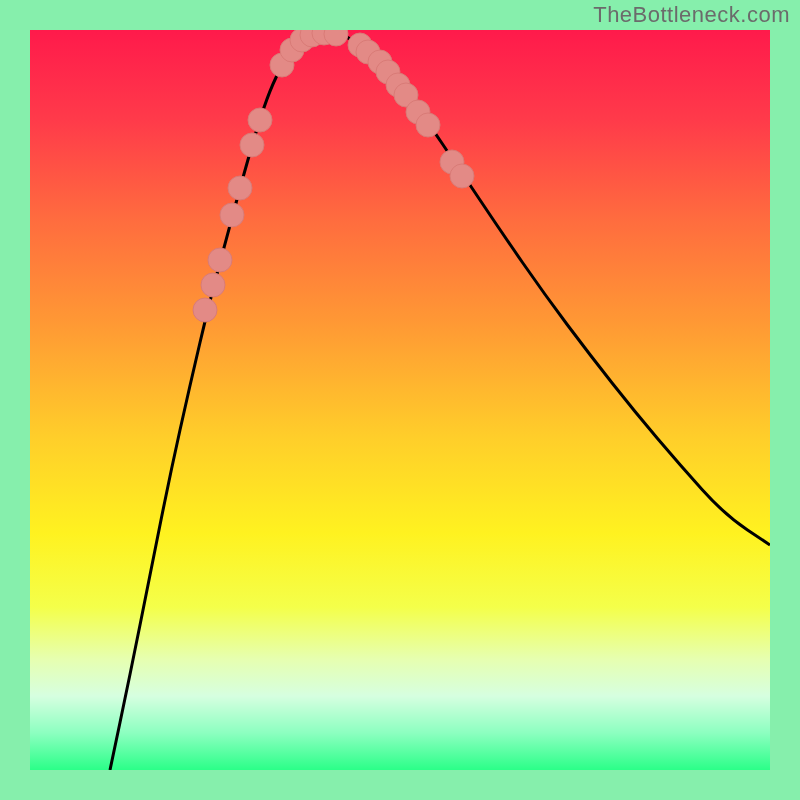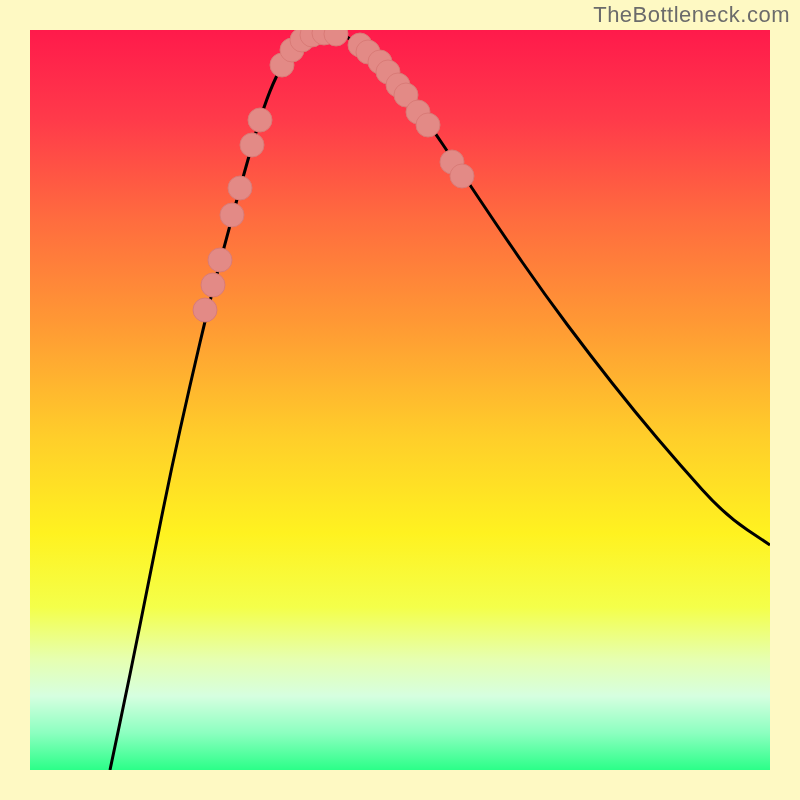--- a/index.html
+++ b/index.html
@@ -9,21 +9,21 @@
     height: 800px;
     background: #000;
     font-family: Arial, Helvetica, sans-serif;
   }
   .frame {
     position: absolute;
     left: 0;
     top: 0;
     width: 800px;
     height: 800px;
-    background: #fef9c3;
+    background: #86efac;
   }
   .attribution {
     position: absolute;
     top: 2px;
     right: 10px;
     color: #6b6b6b;
     font-size: 22px;
     font-weight: 500;
     letter-spacing: 0.5px;
   }

